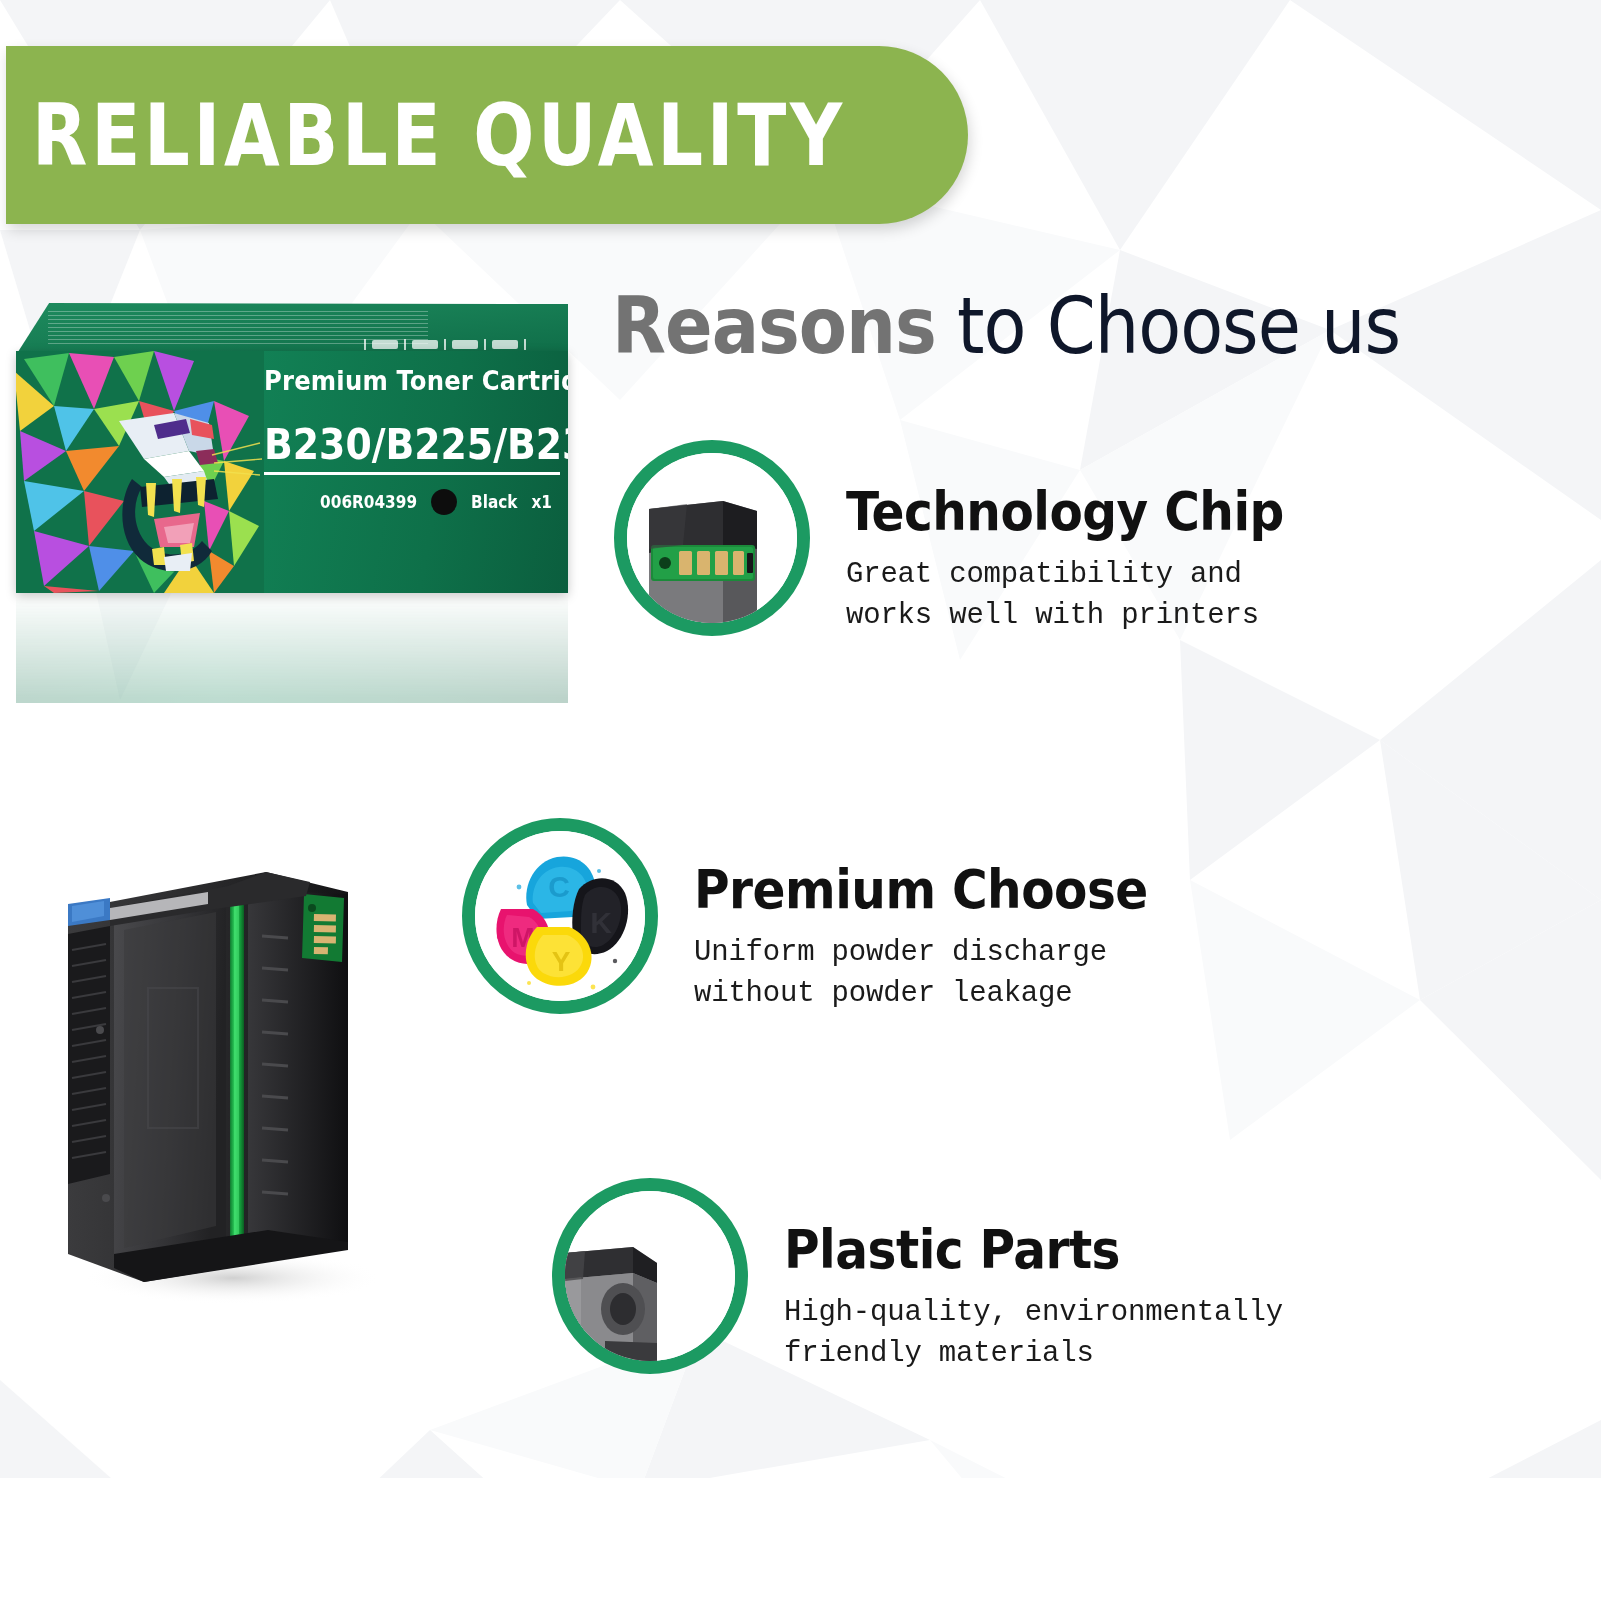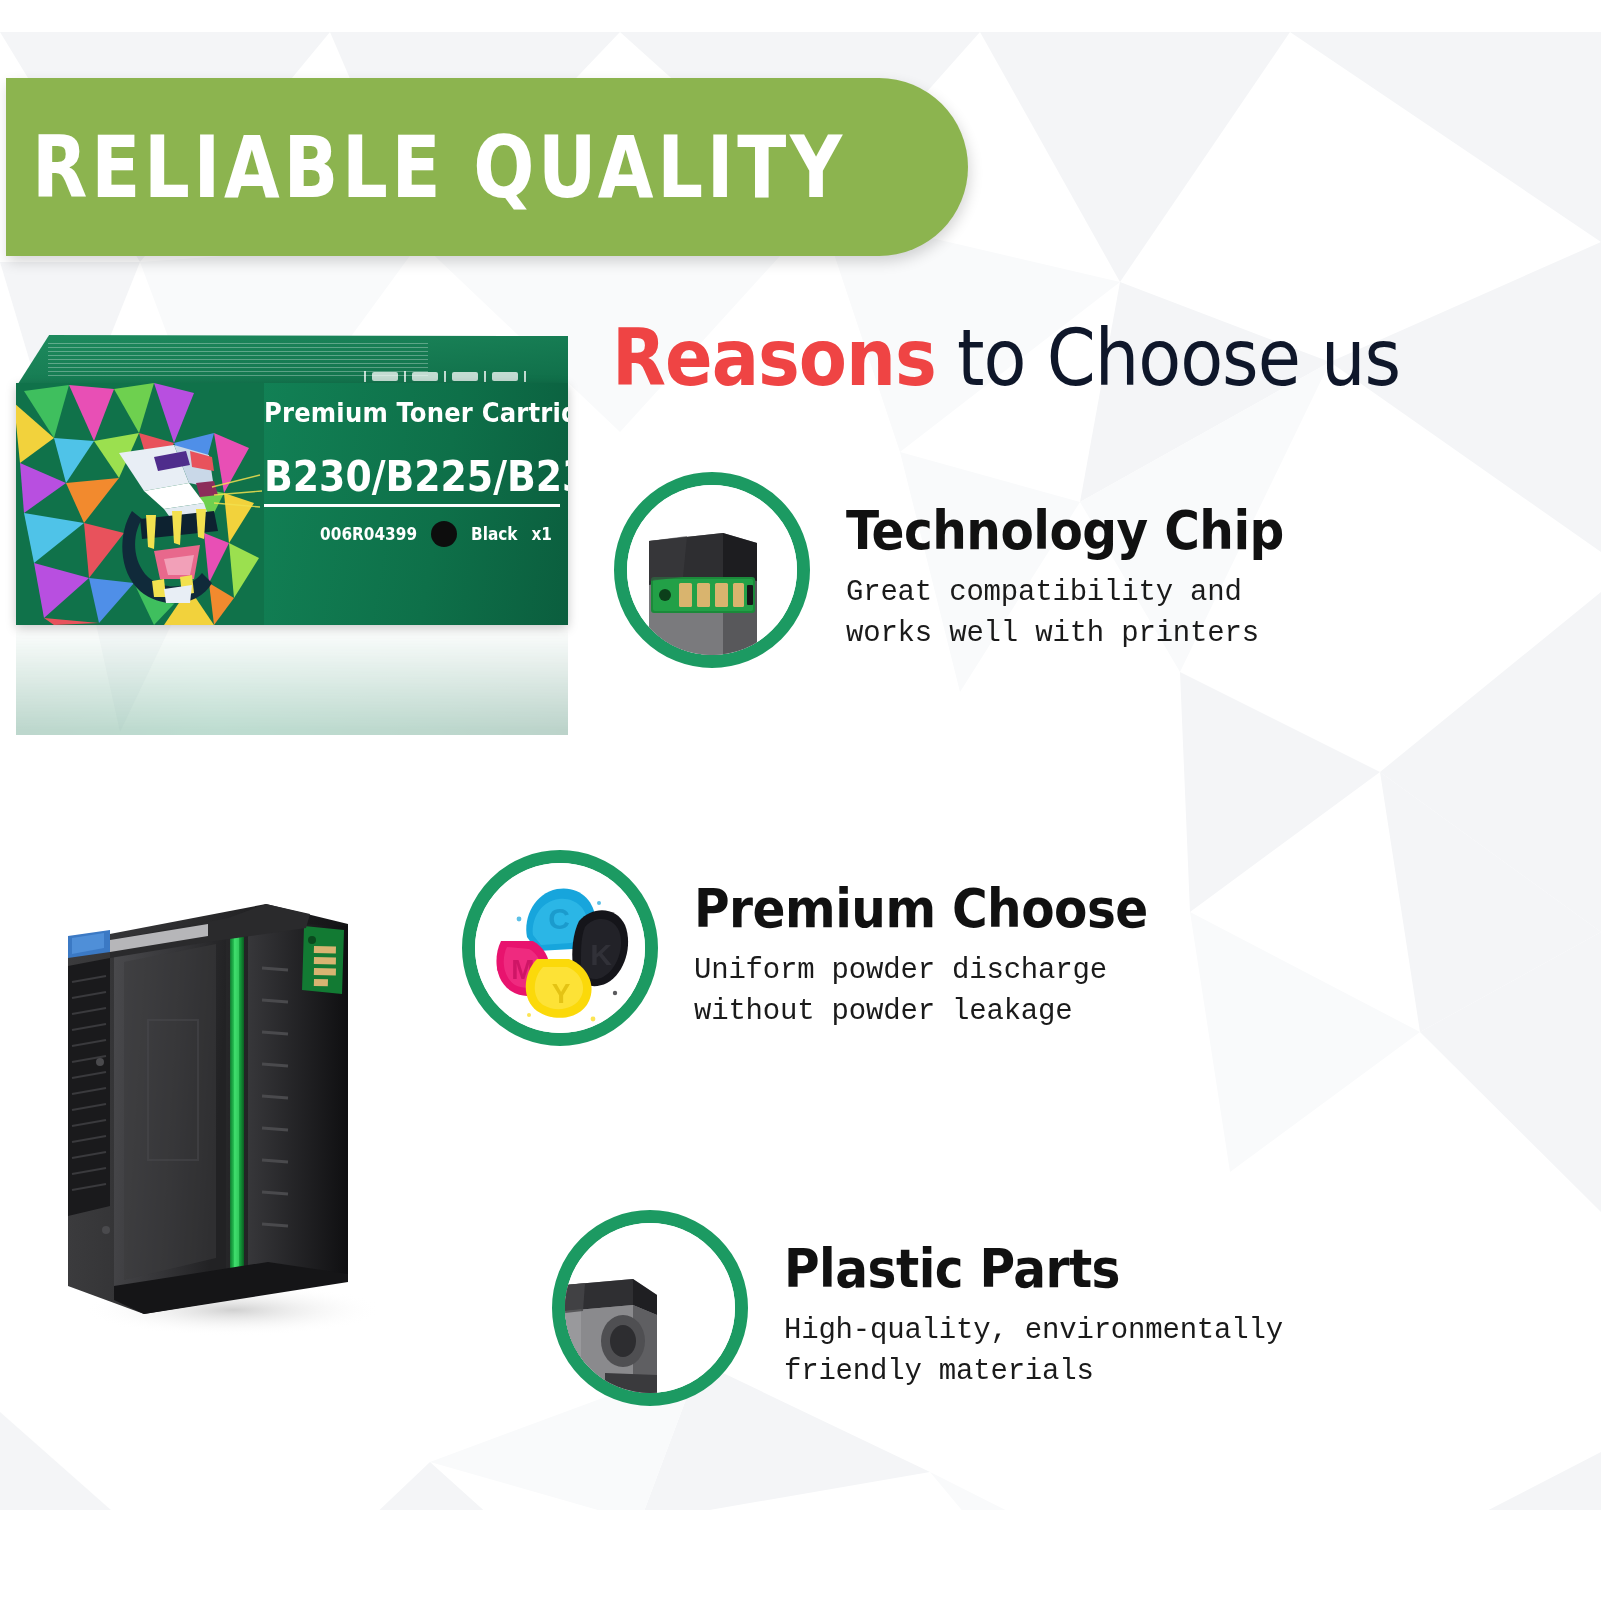--- a/index.html
+++ b/index.html
@@ -11,21 +11,20 @@
     font-family: "Liberation Sans", sans-serif;
     overflow: hidden;
   }
 
   #page {
     position: relative;
     width: 1601px;
     height: 1478px;
     background: #ffffff;
     overflow: hidden;
-    margin-top: 32px;
   }
 
   
   .bg-poly {
     position: absolute;
     inset: 0;
     width: 1601px;
     height: 1601px;
     pointer-events: none;
     z-index: 0;
@@ -193,29 +192,29 @@
     position: absolute;
     left: 612px;
     top: 287px;
     font-family: "Liberation Sans Narrow", "DejaVu Sans Condensed", "Liberation Sans", sans-serif;
     font-size: 78px;
     line-height: 1;
     letter-spacing: -1px;
     white-space: nowrap;
     z-index: 6;
   }
-  .hl-red  { color: #ef4444; font-weight: bold; }
+  .hl-red  { color: #737373; font-weight: bold; }
   .hl-teal { color: #0f172a; font-weight: normal; }
 
   
   .feature {
     position: absolute;
     z-index: 6;
     display: flex;
-    align-items: center;
+    align-items: flex-end;
   }
   .f1 { left: 614px; top: 440px;  }
   .f2 { left: 462px; top: 818px;  }
   .f3 { left: 552px; top: 1178px; }
 
   .f-circle {
     flex: none;
     width: 196px;
     height: 196px;
     border-radius: 50%;

